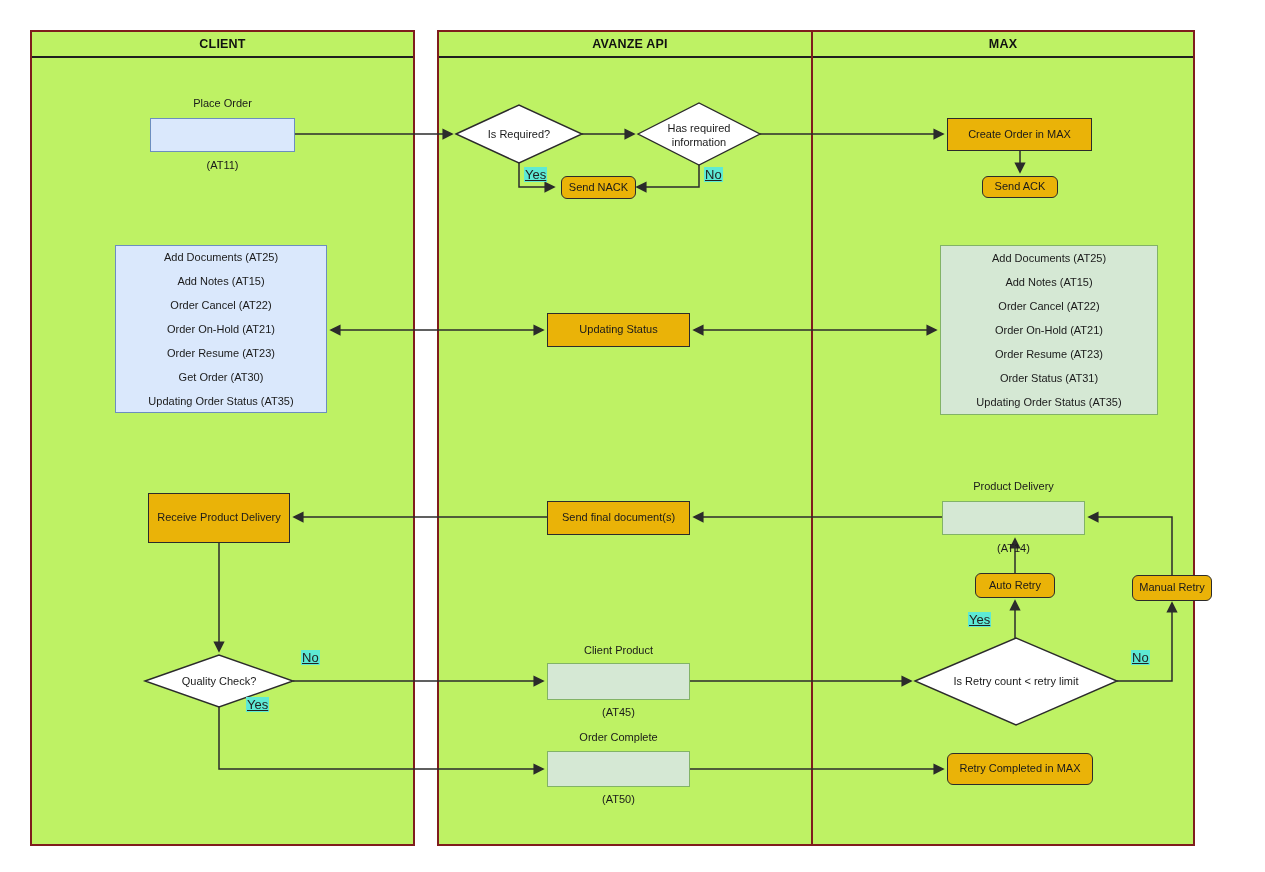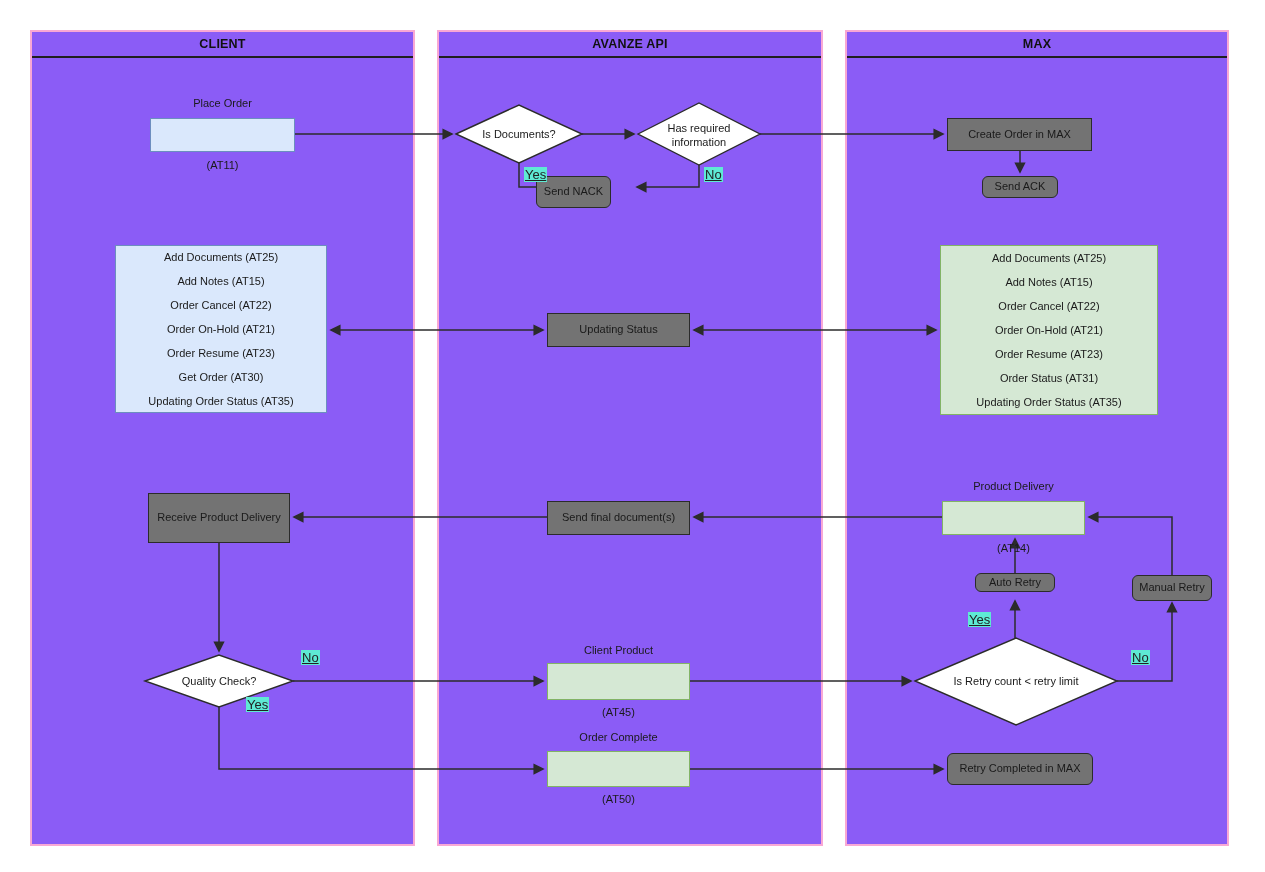--- a/index.html
+++ b/index.html
@@ -1,28 +1,28 @@
 <!DOCTYPE html>
 <html style="--client-fill: #dae8fc; --client-stroke: #6c8ebf; --max-fill: #d5e8d4; --max-stroke: #82b366;"><head>
 <meta charset="utf-8">
 <style>
   html,body{margin:0;padding:0;background:#ffffff;}
   body{font-family:"Liberation Sans", sans-serif;color:#1a1a1a;}
   #canvas{position:relative;width:1265px;height:872px;background:#ffffff;overflow:hidden;}
 
-  .lane{position:absolute;border:2px solid #f9a8d4;background:#8b5cf6;box-sizing:border-box;}
+  .lane{position:absolute;border:2px solid #7f1d1d;background:#bef264;box-sizing:border-box;}
   .lane-header{height:24px;border-bottom:2px solid #1f1f1f;display:flex;align-items:center;justify-content:center;
     font-weight:bold;font-size:12.5px;letter-spacing:.2px;color:#111;}
 
   .wires{position:absolute;left:0;top:0;z-index:1;pointer-events:none;}
   .wires path.conn{fill:none;stroke:#2b2b2b;stroke-width:1.5;}
   .wires polygon.diamond{fill:#ffffff;stroke:#2b2b2b;stroke-width:1.4;}
 
   .node{position:absolute;box-sizing:border-box;z-index:2;display:flex;flex-direction:column;
-    align-items:center;justify-content:center;text-align:center;font-size:11px;line-height:1.25;background:#737373;}
+    align-items:center;justify-content:center;text-align:center;font-size:11px;line-height:1.25;background:#eab308;}
   .node .sub{display:block;margin-top:48px;}
   .box-plain{border:1.4px solid #2b2b2b;}
   .box-rounded{border:1.6px solid #2b2b2b;border-radius:6px;}
   .box-blue{background:var(--client-fill,#dae8fc);border:1px solid var(--client-stroke,#6c8ebf);}
   .box-green{background:var(--max-fill,#d5e8d4);border:1px solid var(--max-stroke,#82b366);}
   .diamond-label{position:absolute;z-index:2;background:transparent;display:flex;flex-direction:column;
     align-items:center;justify-content:center;text-align:center;font-size:11px;line-height:1.3;}
   .list-box{justify-content:center;}
   .list-box .row{display:block;line-height:24px;white-space:nowrap;}
   .edge-label{position:absolute;z-index:3;font-size:13px;color:#222;background:#5eead4;padding:0 1px;text-decoration:underline;}
@@ -31,21 +31,21 @@
 <body>
 
 <div id="canvas">
 
   <div class="lane" style="left:30px;top:30px;width:385px;height:816px">
     <div class="lane-header">CLIENT</div>
   </div>
   <div class="lane" style="left:437px;top:30px;width:386px;height:816px">
     <div class="lane-header">AVANZE API</div>
   </div>
-  <div class="lane" style="left:845px;top:30px;width:384px;height:816px">
+  <div class="lane" style="left:811px;top:30px;width:384px;height:816px">
     <div class="lane-header">MAX</div>
   </div>
 
   <svg class="wires" width="1265" height="872" viewBox="0 0 1265 872">
     <defs>
       <marker id="arr" viewBox="0 0 10 10" refX="8.5" refY="5" markerWidth="7.5" markerHeight="7.5" orient="auto-start-reverse">
         <path d="M0,0 L10,5 L0,10 z" fill="#2b2b2b"></path>
       </marker>
     </defs>
 
@@ -78,29 +78,29 @@
     <polygon class="diamond" points="145,681 219,655 293,681 219,707"></polygon>
     <polygon class="diamond" points="915,681 1016,638 1117,681 1016,725"></polygon>
   </svg>
 
   <div class="node box-blue" style="left:150px;top:118px;width:145px;height:34px">
     <span>Place Order</span>
     <span class="sub">(AT11)</span>
   </div>
 
   <div class="diamond-label" style="left:466px;top:120px;width:106px;height:28px">
-    <span>Is Documents?</span>
+    <span>Is Required?</span>
   </div>
 
   <div class="diamond-label" style="left:644px;top:118px;width:110px;height:34px">
     <span>Has required</span>
     <span>information</span>
   </div>
 
-  <div class="node box-rounded" style="left:536px;top:176px;width:75px;height:32px">
+  <div class="node box-rounded" style="left:561px;top:176px;width:75px;height:23px">
     <span>Send NACK</span>
   </div>
 
   <div class="node box-plain" style="left:947px;top:118px;width:145px;height:33px">
     <span>Create Order in MAX</span>
   </div>
 
   <div class="node box-rounded" style="left:982px;top:176px;width:76px;height:22px">
     <span>Send ACK</span>
   </div>
@@ -135,21 +135,21 @@
 
   <div class="node box-plain" style="left:547px;top:501px;width:143px;height:34px">
     <span>Send final document(s)</span>
   </div>
 
   <div class="node box-green" style="left:942px;top:501px;width:143px;height:34px">
     <span>Product Delivery</span>
     <span class="sub">(AT14)</span>
   </div>
 
-  <div class="node box-rounded" style="left:975px;top:573px;width:80px;height:19px">
+  <div class="node box-rounded" style="left:975px;top:573px;width:80px;height:25px">
     <span>Auto Retry</span>
   </div>
 
   <div class="node box-rounded" style="left:1132px;top:575px;width:80px;height:26px">
     <span>Manual Retry</span>
   </div>
 
   <div class="diamond-label" style="left:159px;top:668px;width:120px;height:26px">
     <span>Quality Check?</span>
   </div>

